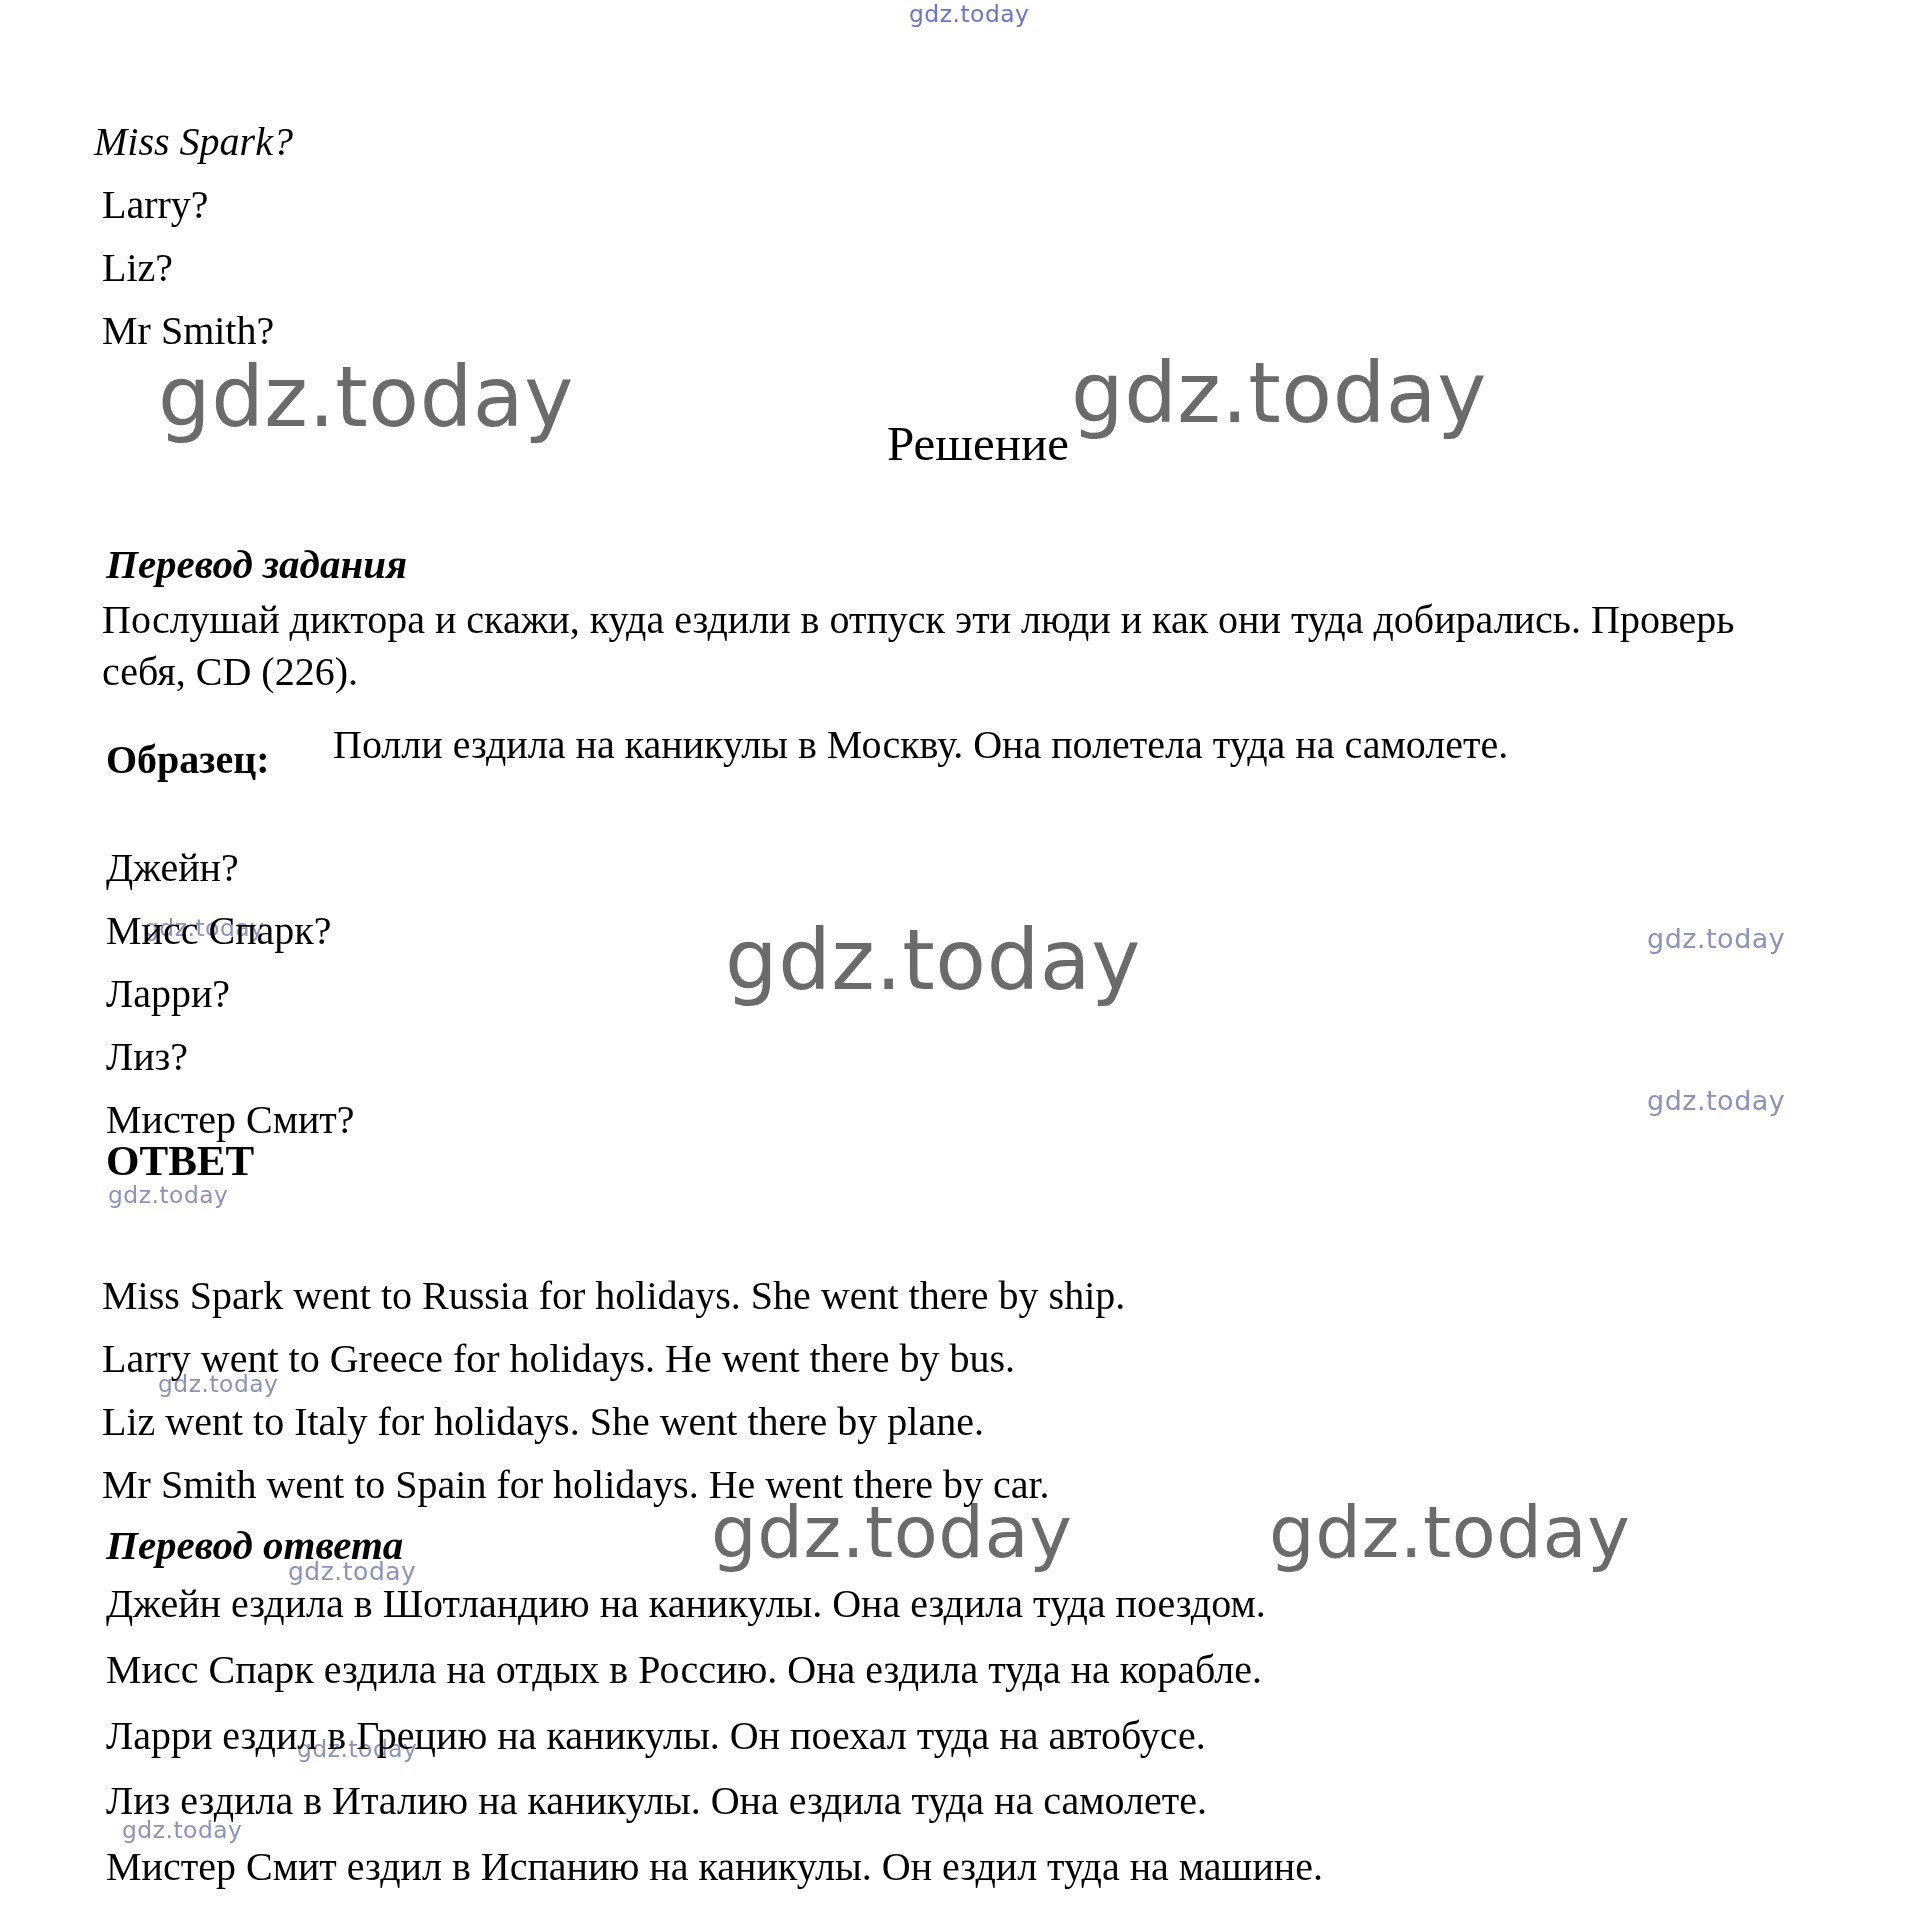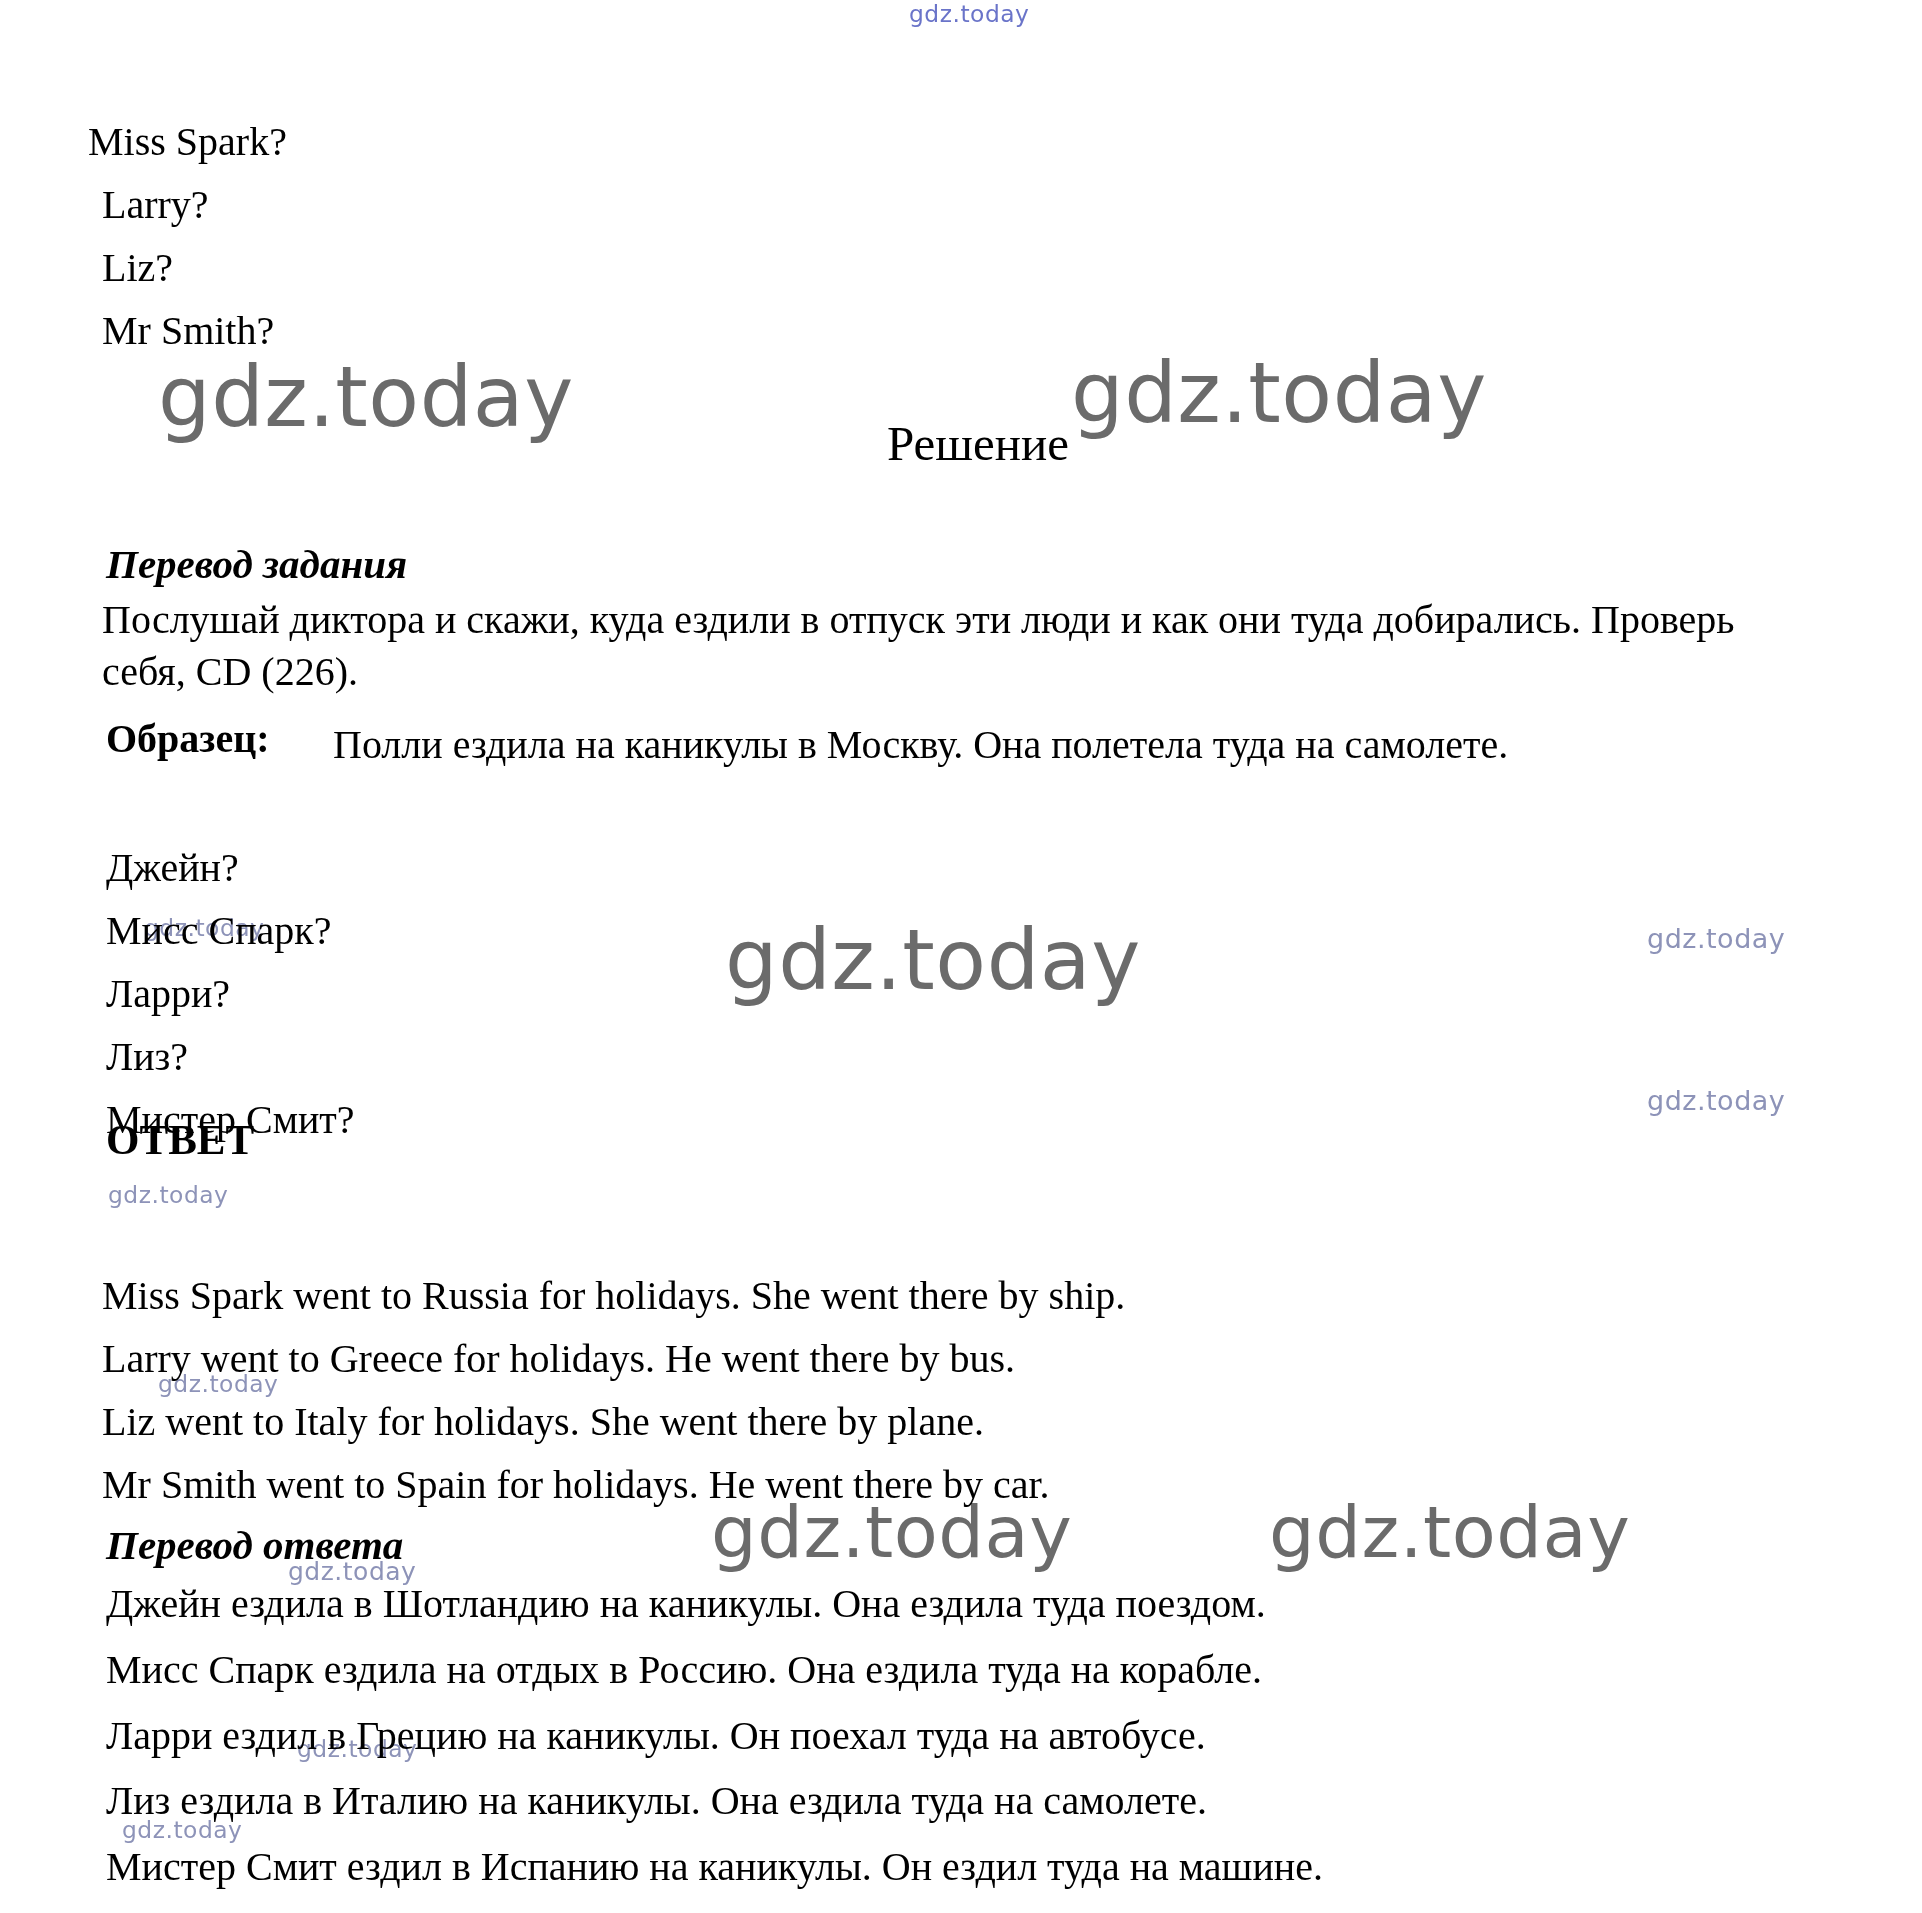--- a/index.html
+++ b/index.html
@@ -47,20 +47,21 @@
     font-size: 40px;
     line-height: 1.0;
   }
   .para {
     position: absolute;
     font-size: 40px;
     line-height: 52px;
   }
   .bold {
     font-weight: bold;
+    margin-top: 21px;
   }
   .bolditalic {
     font-weight: bold;
     font-style: italic;
   }
   .en {
     font-family: "Liberation Serif", serif;
   }
 </style>
 </head>
@@ -78,21 +79,21 @@
     <div class="wm wm-small" style="left:144px;top:914px;font-size:23.4px;">gdz.today</div>
     <div class="wm wm-small" style="left:108px;top:1181px;font-size:23.4px;">gdz.today</div>
     <div class="wm wm-small" style="left:158px;top:1370px;font-size:23.4px;">gdz.today</div>
     <div class="wm" style="left:711px;top:1490px;font-size:72px;">gdz.today</div>
     <div class="wm" style="left:1269px;top:1490px;font-size:72px;">gdz.today</div>
     <div class="wm wm-small" style="left:288px;top:1557px;font-size:25px;">gdz.today</div>
     <div class="wm wm-small" style="left:297px;top:1735px;font-size:23.4px;">gdz.today</div>
     <div class="wm wm-small" style="left:122px;top:1816px;font-size:23.4px;">gdz.today</div>
   </div>
 
-  <div class="line en" style="left:88px;top:122px;">Miss Spark?</div>
+  <div class="line en" style="left:94px;top:122px;font-style:italic;">Miss Spark?</div>
   <div class="line en" style="left:102px;top:185px;">Larry?</div>
   <div class="line en" style="left:102px;top:248px;">Liz?</div>
   <div class="line en" style="left:102px;top:311px;">Mr Smith?</div>
 
   <div class="line" style="left:887px;top:419px;font-size:49px;">Решение</div>
 
   <div class="line bolditalic" style="left:106px;top:544px;font-size:41px;">Перевод задания</div>
 
   <div class="para" style="left:102px;top:594px;width:1683px;">Послушай диктора и скажи, куда ездили в отпуск эти люди и как они туда добирались. Проверь себя, CD (226).</div>
 

